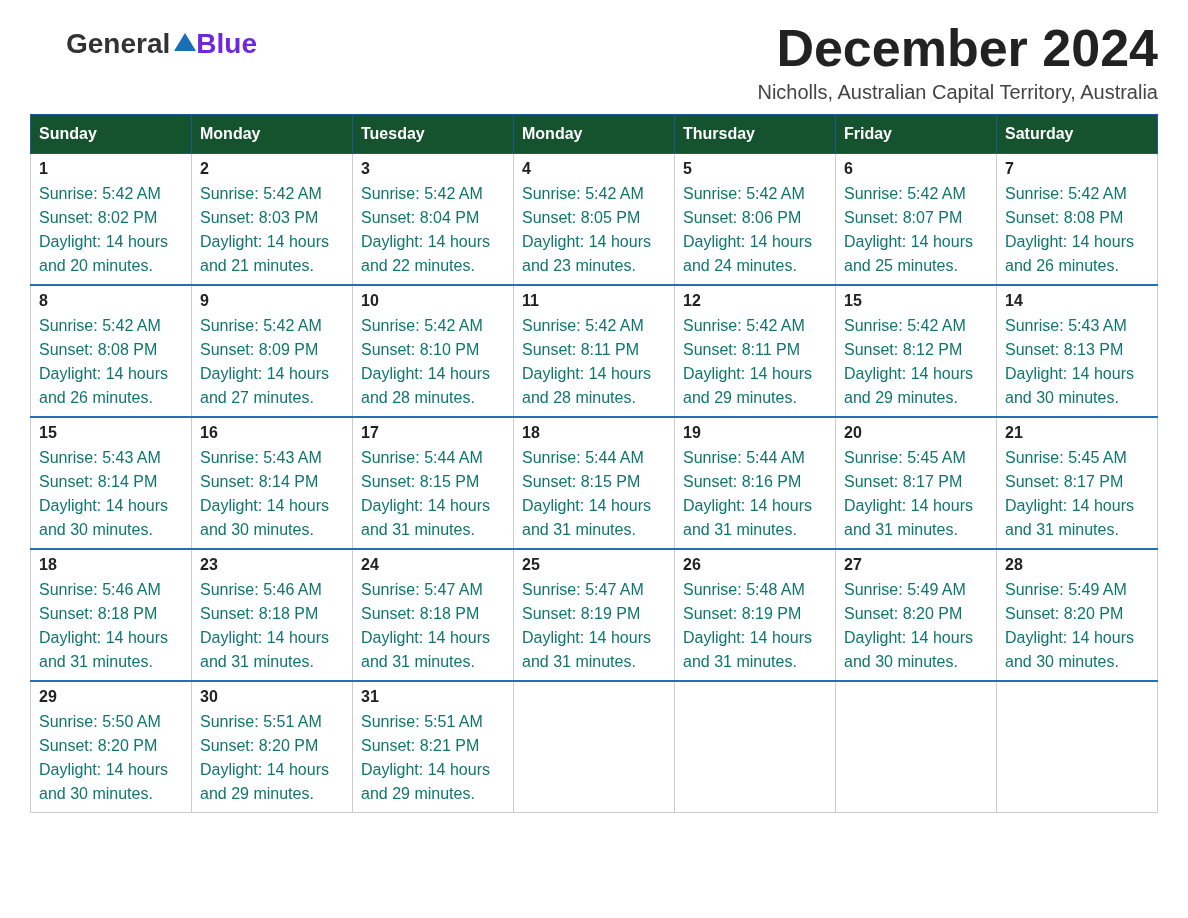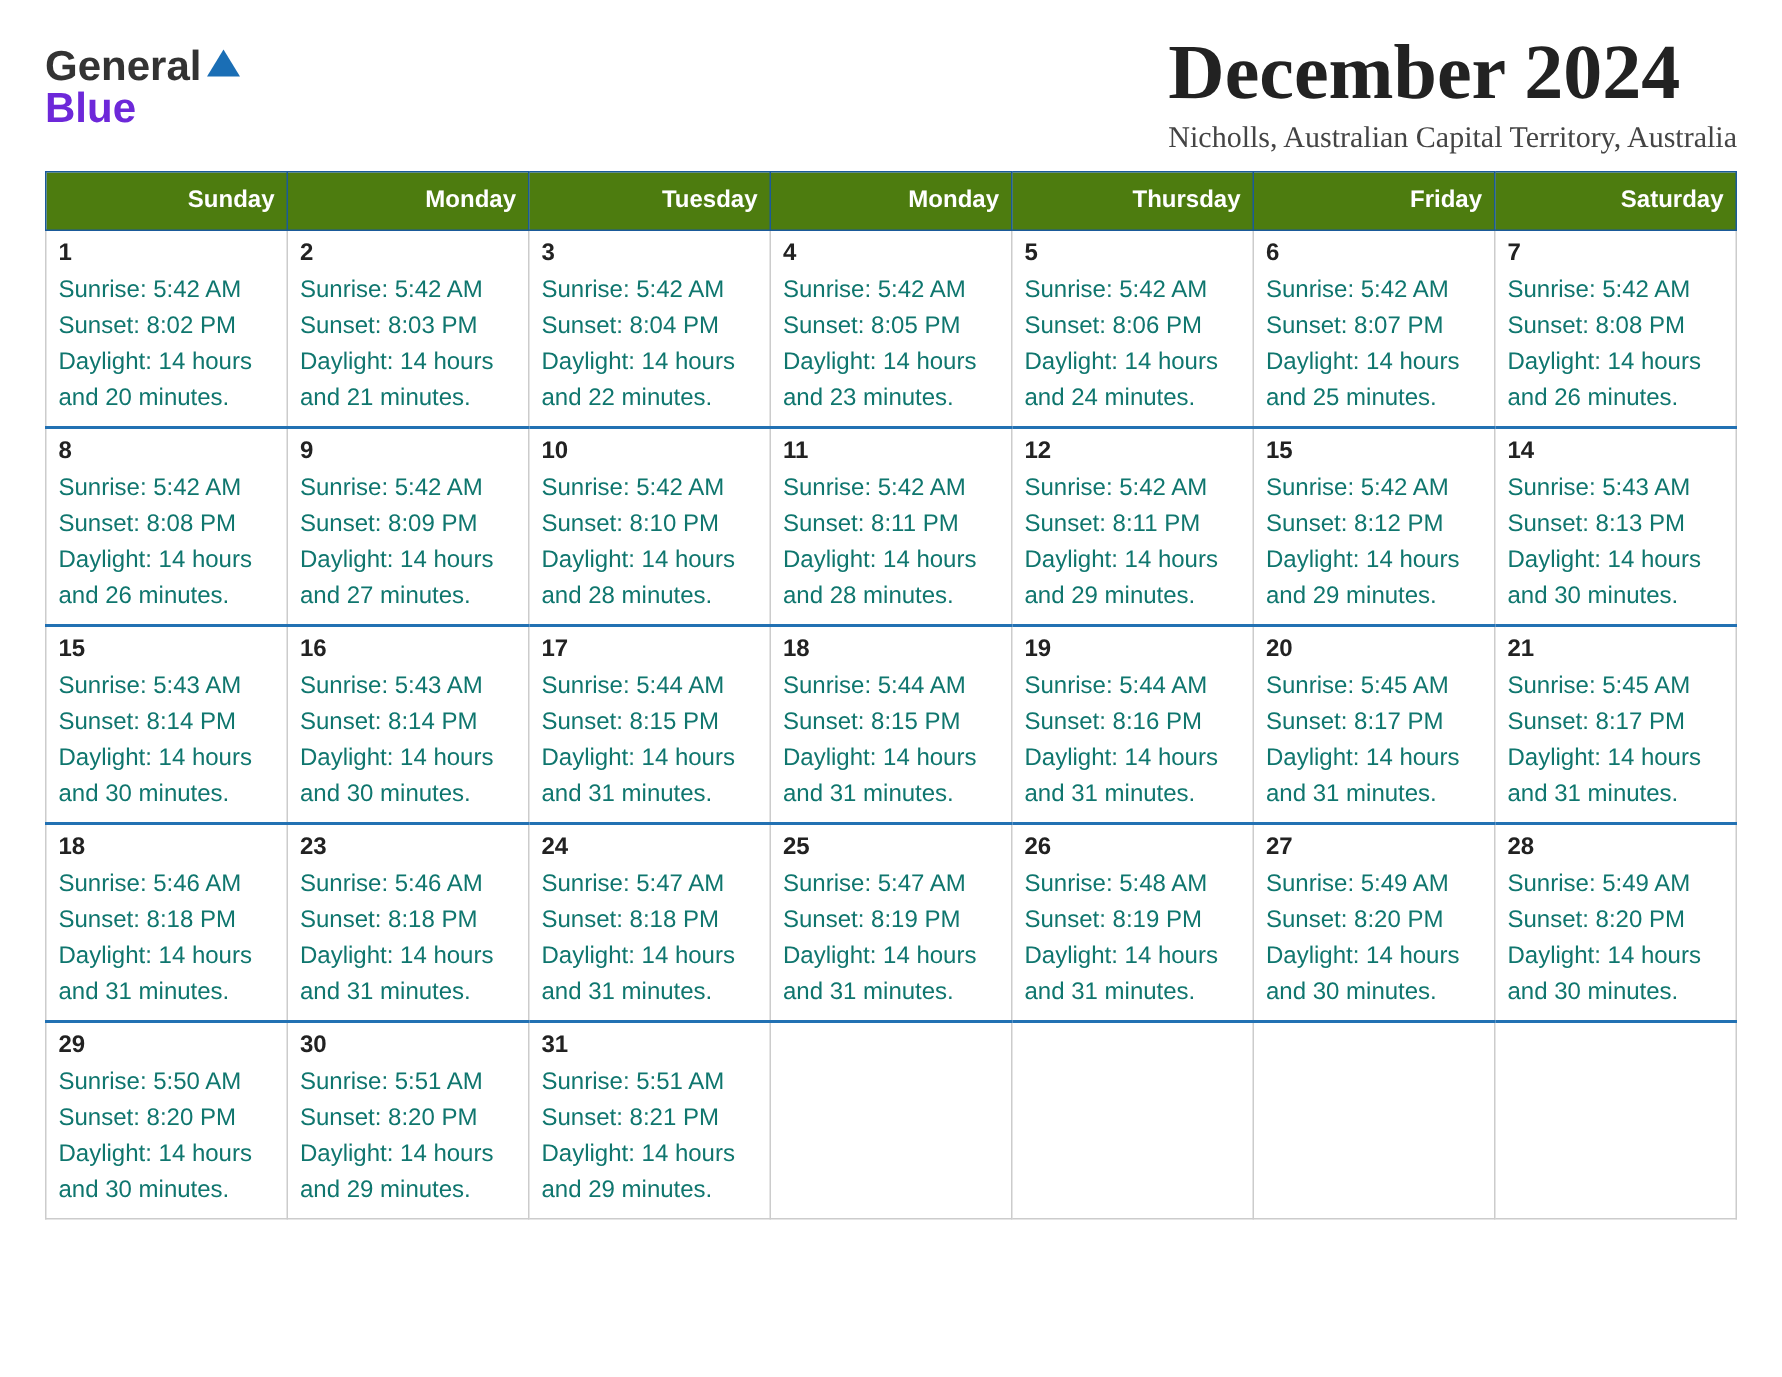--- a/index.html
+++ b/index.html
@@ -11,67 +11,66 @@
       padding: 20px 30px;
     }
     .header-area {
       display: flex;
       justify-content: space-between;
       align-items: flex-start;
       margin-bottom: 10px;
     }
     .logo {
       display: flex;
-      flex-direction: column;
       align-items: flex-start;
       padding-top: 10px;
+      margin-left: 36px;
     }
     .logo-general {
       font-size: 28px;
       font-weight: bold;
       color: #333;
       line-height: 1;
     }
     .logo-blue {
       font-size: 28px;
       font-weight: bold;
       color: #6d28d9;
       line-height: 1;
     }
     .logo-line {
       display: flex;
       align-items: center;
     }
     .title-area {
-      text-align: left;
-      font-family: Liberation Serif, serif;
+      text-align: right;
     }
     .month-title {
       font-size: 52px;
       font-weight: bold;
       color: #222;
       line-height: 1.1;
     }
     .location-title {
       font-size: 20px;
       color: #444;
       margin-top: 4px;
     }
     .calendar-table {
       width: 100%;
       border-collapse: collapse;
       margin-top: 10px;
     }
     .calendar-table th {
-      background-color: #4d7c0f;
+      background-color: #14532d;
       color: #fff;
       font-size: 16px;
       font-weight: bold;
       padding: 10px 8px;
-      text-align: right;
+      text-align: left;
       border: 1px solid #1a5a9a;
     }
     .calendar-table td {
       border: 1px solid #ccc;
       vertical-align: top;
       padding: 6px 8px;
       width: calc(100% / 7);
       font-size: 12.5px;
       color: #333;
       min-height: 110px;

